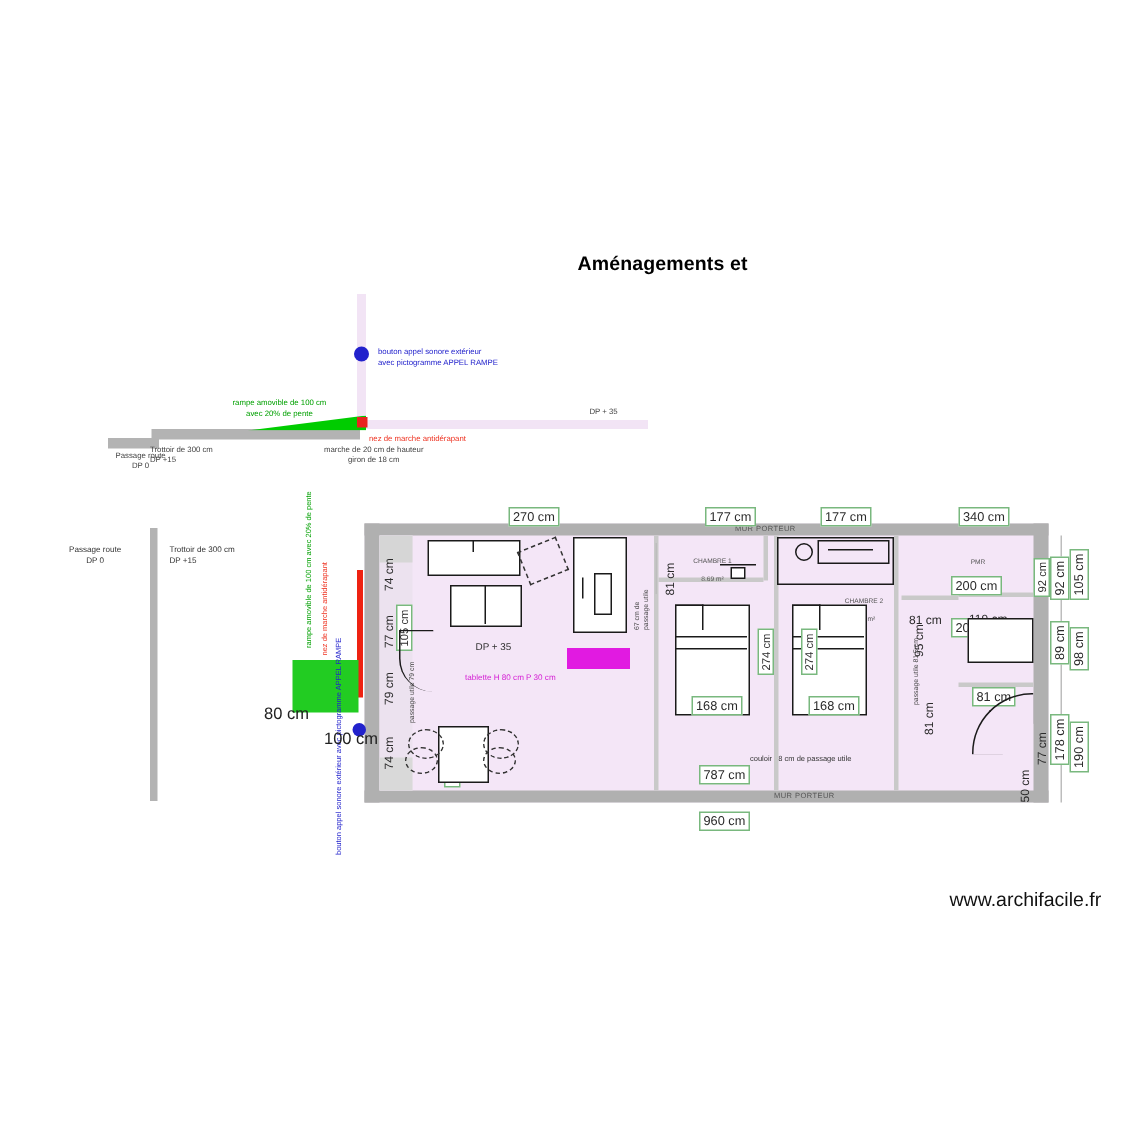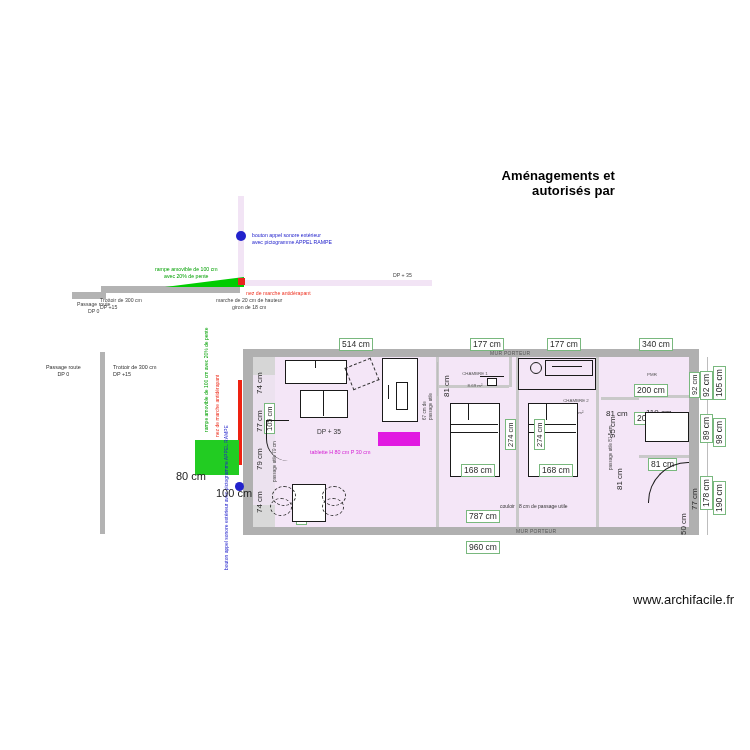--- a/index.html
+++ b/index.html
@@ -6,21 +6,21 @@
   html,body{margin:0;padding:0;background:#ffffff;}
   body{
     width:750px;height:750px;position:relative;overflow:hidden;
     font-family:"Liberation Sans", sans-serif;
     color:#000;
   }
   .abs{position:absolute;}
 
   
   #title-block{
-    left:385px;top:168px;width:230px;text-align:right;
+    left:385px;top:168px;width:230px;text-align:left;
     font-size:13px;font-weight:bold;line-height:1.18;letter-spacing:.1px;
   }
   #title-block div{white-space:nowrap;}
 
   
   #footer-url{
     left:633px;top:592px;font-size:13px;color:#111;
   }
 
   
@@ -148,21 +148,20 @@
   .pnote{position:absolute;font-size:5px;color:#444;white-space:pre-line;line-height:1.3;}
   .pnote.v{transform-origin:0 0;transform:rotate(-90deg);}
 
   #dp35-plan{left:317px;top:428px;font-size:6.6px;color:#333;}
 </style>
 </head>
 <body>
 
 <div class="abs" id="title-block">
   <div>Aménagements et</div>
-  <div>autorisés par</div>
 </div>
 
 <div class="abs" id="sec-pink-vert"></div>
 <div class="abs" id="sec-pink-horiz"></div>
 <div class="abs" id="sec-slab-route"></div>
 <div class="abs" id="sec-riser-left"></div>
 <div class="abs" id="sec-slab-trottoir"></div>
 <div class="abs" id="sec-ramp"></div>
 <div class="abs" id="sec-nosing"></div>
 <div class="abs" id="sec-button-dot"></div>
@@ -203,21 +202,21 @@
 
 <div class="abs vrot" id="vlbl-ramp">rampe amovible de 100 cm
 avec 20% de pente</div>
 <div class="abs vrot" id="vlbl-nosing">nez de marche antidérapant</div>
 <div class="abs vrot" id="vlbl-button">bouton appel sonore extérieur
 avec pictogramme APPEL RAMPE</div>
 
 <div class="abs" id="dim-80">80 cm</div>
 <div class="abs" id="dim-100">100 cm</div>
 
-<div class="dim" style="left:339px;top:338px;">514 cm</div>
+<div class="dim" style="left:339px;top:338px;">270 cm</div>
 <div class="dim" style="left:470px;top:338px;">177 cm</div>
 <div class="dim" style="left:547px;top:338px;">177 cm</div>
 <div class="dim" style="left:639px;top:338px;">340 cm</div>
 
 <div class="dim" style="left:466px;top:510px;">787 cm</div>
 <div class="dim" style="left:466px;top:541px;">960 cm</div>
 <div class="abs plan-note" style="left:500px;top:503px;font-size:5px;">couloir 88 cm de passage utile</div>
 
 <div class="dim v" style="left:713px;top:400px;">105 cm</div>
 <div class="dim v" style="left:713px;top:447px;">98 cm</div>

